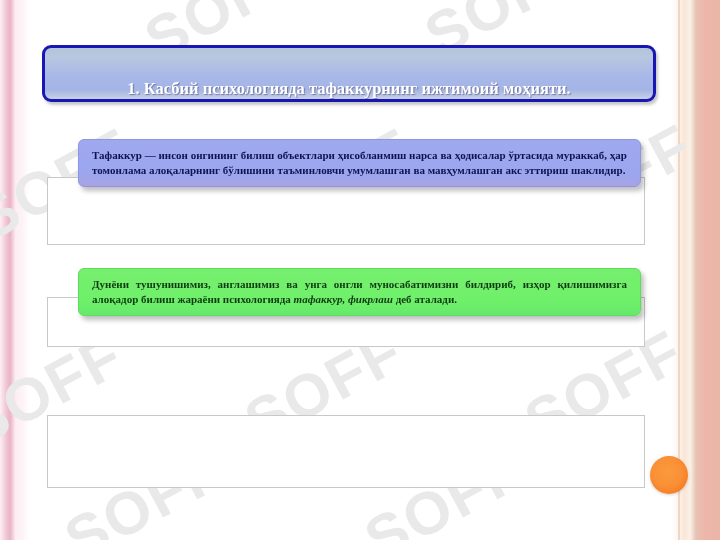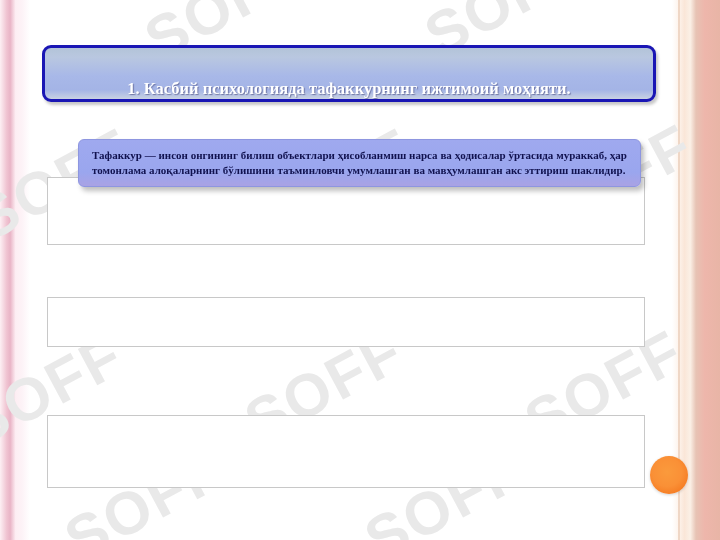--- a/index.html
+++ b/index.html
@@ -197,17 +197,20 @@
   </div>
 
   <div class="ghost ghost-1"></div>
   <div class="ghost ghost-2"></div>
   <div class="ghost ghost-3"></div>
 
   <div class="c-box box-blue">
     <span>Тафаккур — инсон онгининг билиш объектлари ҳисобланмиш нарса ва ҳодисалар ўртасида мураккаб, ҳар томонлама алоқаларнинг бўлишини таъминловчи умумлашган ва мавҳумлашган акс эттириш шаклидир.</span>
   </div>
 
+  <div class="c-box box-green">
+    <span>Дунёни тушунишимиз, англашимиз ва унга онгли муносабатимизни билдириб, изҳор қилишимизга алоқадор билиш жараёни психологияда </span><span class="it">тафаккур, фикрлаш</span><span> деб аталади.</span>
+  </div>
 
 
   <div class="orange-dot"></div>
 
 </div>
 
 </body></html>

